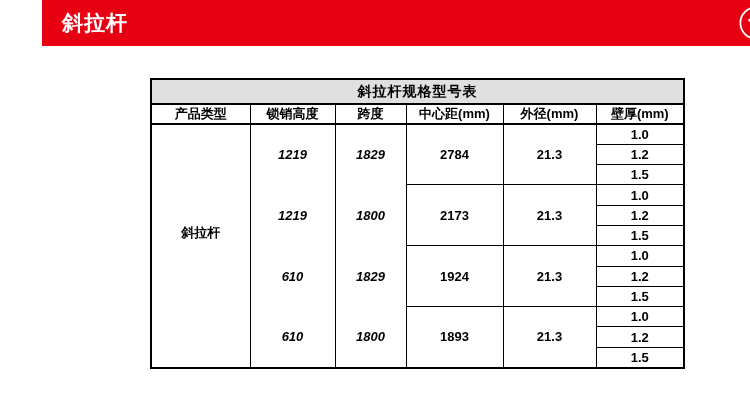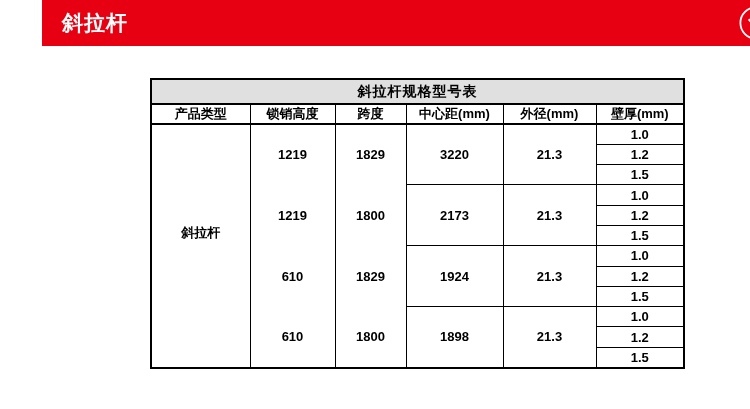--- a/index.html
+++ b/index.html
@@ -75,21 +75,21 @@
     background: #ffffff;
     border-bottom: 2px solid #000000;
     font-size: 13px;
   }
   tr.body { height: 20.3px; }
   
   td.wt { border-bottom: 1px solid #000000; }
   
   td.gend { border-bottom: 1px solid #000000; }
   
-  td.nb { border-bottom: none; border-top: none; }
+  td.nb { border-bottom: none; border-top: none; font-style: italic; }
   
   td.prod span { display: inline-block; transform: translateY(-13px); }
   
   td.vhigh { vertical-align: top; padding-top: 12px; }
 </style>
 </head>
 <body>
 
 <div class="page">
 
@@ -125,21 +125,21 @@
         <th>跨度</th>
         <th>中心距(mm)</th>
         <th>外径(mm)</th>
         <th>壁厚(mm)</th>
       </tr>
 
       <tr class="body">
         <td class="prod" rowspan="12"><span>斜拉杆</span></td>
         <td class="nb" rowspan="3">1219</td>
         <td class="nb" rowspan="3">1829</td>
-        <td class="gend" rowspan="3">3220</td>
+        <td class="gend" rowspan="3">2784</td>
         <td class="gend" rowspan="3">21.3</td>
         <td class="wt">1.0</td>
       </tr>
       <tr class="body">
             <td class="wt">1.2</td>
           </tr>
       <tr class="body">
             <td class="wt">1.5</td>
           </tr>
 
@@ -167,21 +167,21 @@
       <tr class="body">
             <td class="wt">1.2</td>
           </tr>
       <tr class="body">
             <td class="wt">1.5</td>
           </tr>
 
       <tr class="body">
         <td class="nb" rowspan="3">610</td>
         <td class="nb" rowspan="3">1800</td>
-        <td class="gend" rowspan="3">1898</td>
+        <td class="gend" rowspan="3">1893</td>
         <td class="gend" rowspan="3">21.3</td>
         <td class="wt">1.0</td>
       </tr>
       <tr class="body">
             <td class="wt">1.2</td>
           </tr>
       <tr class="body">
             <td class="wt">1.5</td>
           </tr>
 

